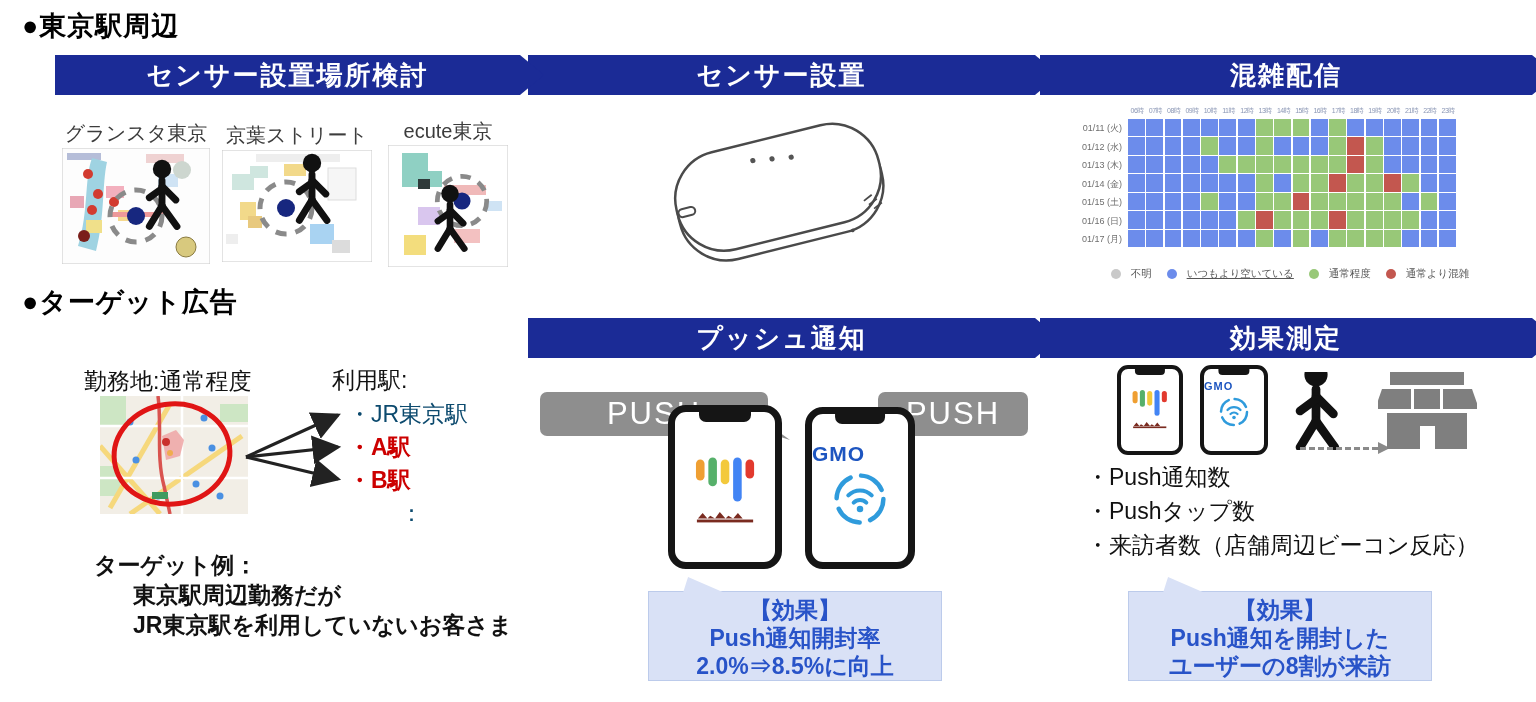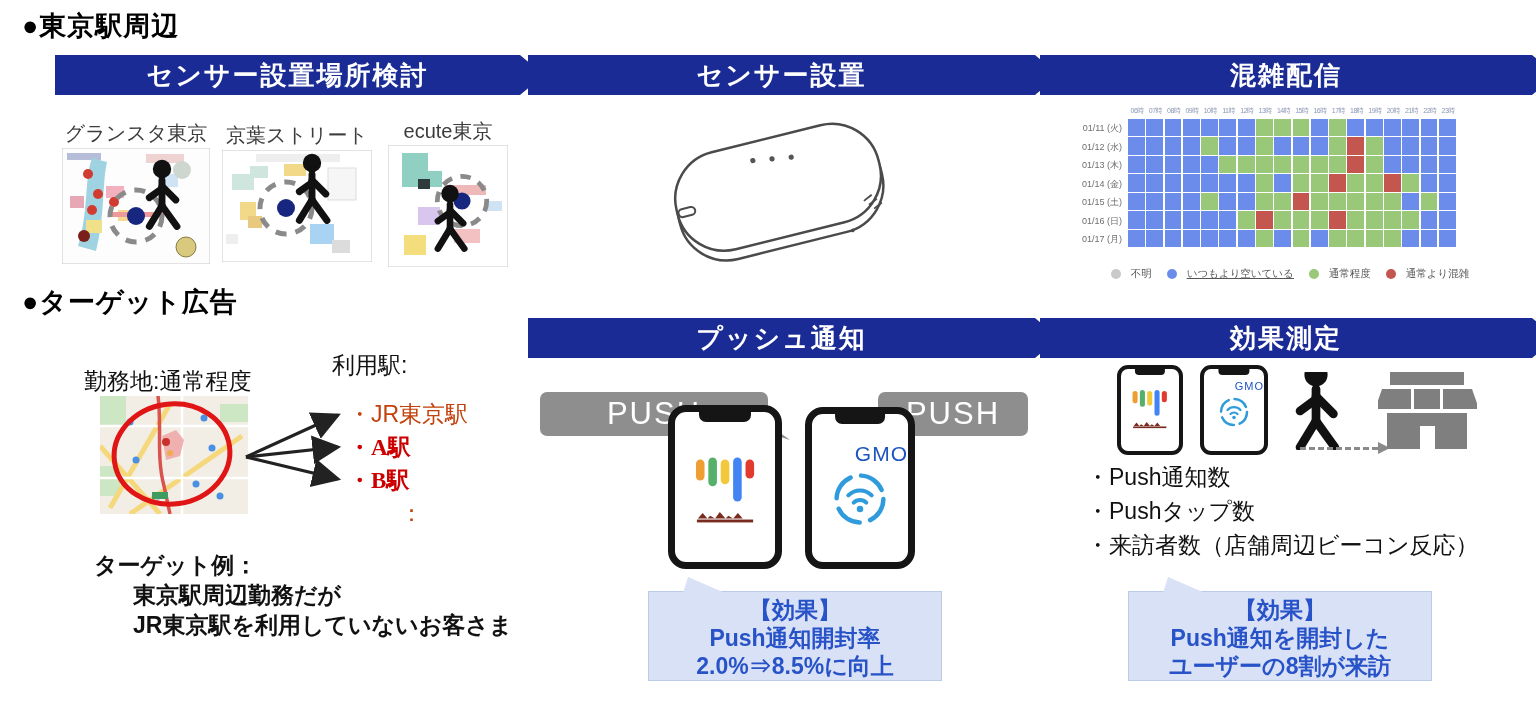--- a/index.html
+++ b/index.html
@@ -18,31 +18,31 @@
   .hm-xlab{width:18.3px;font-size:7px;color:#8b97b5;text-align:center;white-space:nowrap;
            letter-spacing:-0.5px;overflow:visible;}
   .hm-ylab{height:18.5px;font-size:9px;color:#6e6e6e;text-align:right;line-height:18.5px;white-space:nowrap;}
   .hm-row{display:flex;gap:1.4px;margin-bottom:1.4px;}
   .hm-cell{width:16.9px;height:17.1px;}
   .hm-legend{display:flex;gap:15px;justify-content:center;font-size:10.5px;color:#555;align-items:center;}
   .hm-leg{display:flex;align-items:center;gap:10px;white-space:nowrap;}
   .hm-dot{width:10px;height:10px;border-radius:50%;display:inline-block;}
   
   .plain-label{font-size:23px;color:#111;}
-  .station{font-size:23px;color:#c2410c;line-height:33px;white-space:nowrap;}
-  .station.red{color:var(--station_red,#cc0000);font-weight:bold;font-family:Liberation Serif, serif;}
+  .station{font-size:23px;color:#0c4a6e;line-height:33px;white-space:nowrap;}
+  .station.red{color:var(--station_red,#cc0000);font-weight:bold;}
   .example{font-size:23px;font-weight:bold;color:#111;line-height:30px;}
   
   .phone{position:absolute;background:#fff;border:7px solid #151515;border-radius:18px;}
   .phone .notch{position:absolute;top:-1px;left:50%;transform:translateX(-50%);width:52%;height:11px;
                 background:#151515;border-radius:0 0 7px 7px;}
   .phone-sm{position:absolute;background:#fff;border:4px solid #151515;border-radius:11px;}
   .phone-sm .notch{position:absolute;top:-1px;left:50%;transform:translateX(-50%);width:52%;height:7px;
                 background:#151515;border-radius:0 0 4px 4px;}
-  .gmo-text{font-weight:normal;color:#1d55c0;letter-spacing:1px;text-align:right;}
+  .gmo-text{font-weight:bold;color:#1d55c0;letter-spacing:1px;text-align:left;}
   .push-bubble{position:absolute;height:44px;background:var(--push_bubble,#8e8e8e);border-radius:7px;
                color:#fff;font-size:31px;display:flex;align-items:center;justify-content:center;letter-spacing:2px;}
   .push-bubble .tail-r{position:absolute;right:-22px;top:22px;width:36px;height:26px;
                background:var(--push_bubble,#8e8e8e);clip-path:polygon(0 0,100% 100%,0 55%);}
   .push-bubble .tail-l{position:absolute;left:-22px;top:22px;width:36px;height:26px;
                background:var(--push_bubble,#8e8e8e);clip-path:polygon(100% 0,0 100%,100% 55%);}
   
   .effect{position:absolute;background:var(--effect_bg,#d9e1f6);border:1px solid #bccbeb;
           color:var(--effect_text,#2853c8);font-weight:bold;font-size:23px;text-align:center;
           line-height:28px;padding-top:4px;}
@@ -374,21 +374,21 @@
         <div class="" style="display: inline;">通常より混雑</div>
       </div>
     </div>
 
   <div class="abs section-title" style="left:22px;top:284px;">●ターゲット広告</div>
 
   <div class="banner" style="left:528px;top:318px;width:507px;">プッシュ通知</div>
   <div class="banner" style="left:1040px;top:318px;width:492px;">効果測定</div>
 
   <div class="abs plain-label" style="left:84px;top:366px;">勤務地:通常程度</div>
-  <div class="abs plain-label" style="left:332px;top:350px;">利用駅:</div>
+  <div class="abs plain-label" style="left:332px;top:365px;">利用駅:</div>
 
   <div class="abs" style="left:100px;top:396px;">
     <svg width="148" height="118" viewBox="0 0 148 118">
       <rect width="148" height="118" fill="#f2eee6"></rect>
       <rect x="0" y="0" width="26" height="30" fill="#cde6c4"></rect>
       <rect x="0" y="70" width="20" height="30" fill="#cde6c4"></rect>
       <rect x="120" y="8" width="28" height="18" fill="#cde6c4"></rect>
       <g stroke="#f6d87c" stroke-width="5" fill="none">
         <path d="M10 112 L70 8"></path>
           <path d="M30 118 L142 40"></path>

